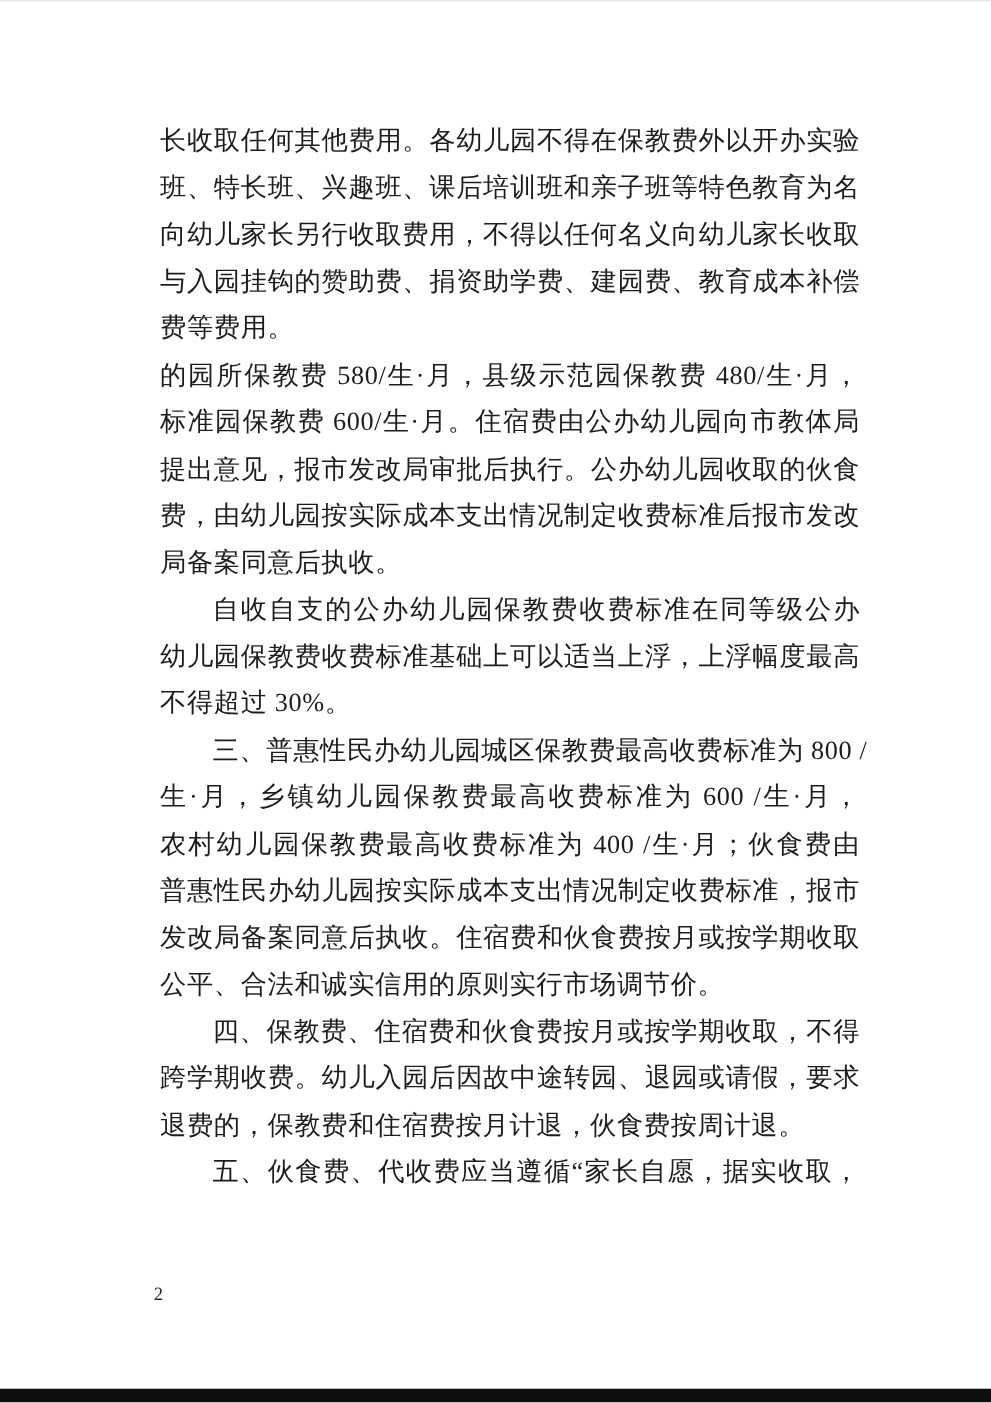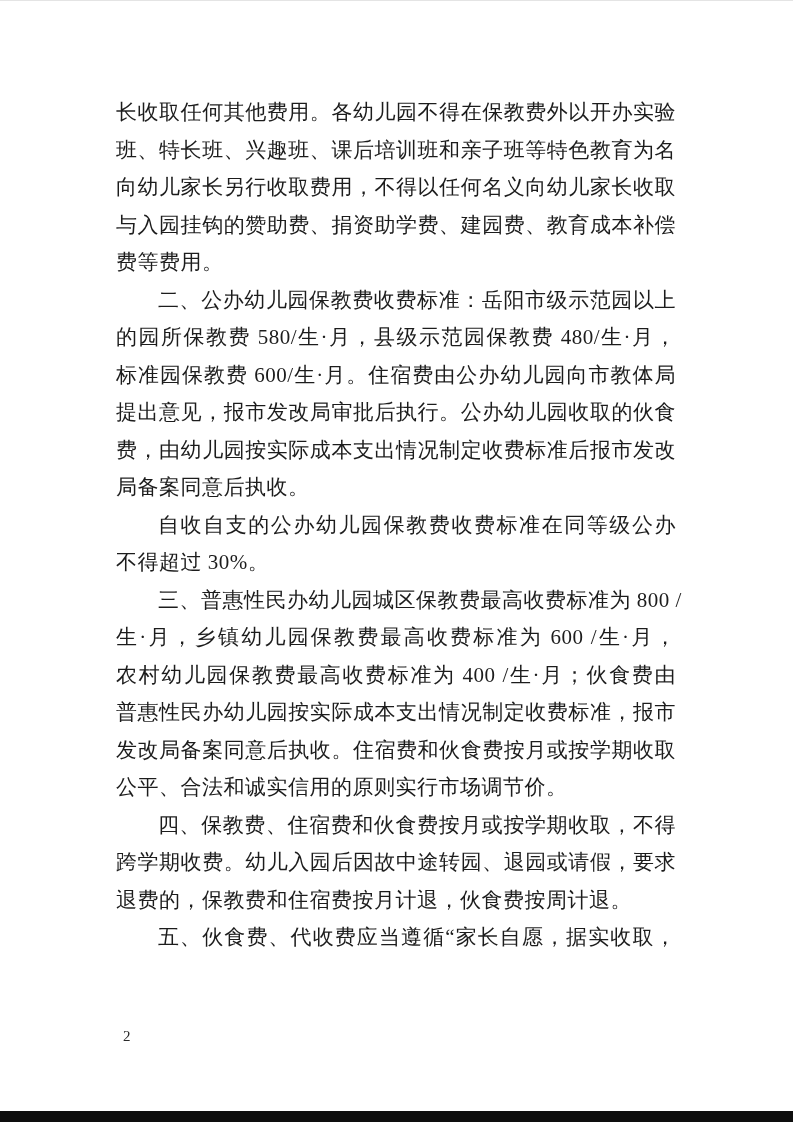--- a/index.html
+++ b/index.html
@@ -18,21 +18,21 @@
   }
   .top-edge {
     position: absolute;
     top: 0; left: 0; right: 0;
     height: 1px;
     background: #e4e4e4;
   }
   .text-block {
     position: absolute;
     top: 94px;
-    left: 116px;
+    left: 128px;
     width: 560px;
     color: #1c1c1c;
   }
   .line {
     height: 37.5px;
     line-height: 37.5px;
     font-size: 21px;
     letter-spacing: 0.5px;
     text-align: justify;
     text-align-last: justify;
@@ -64,27 +64,27 @@
 <body>
 
 <div class="page">
   <div class="top-edge"></div>
   <div class="text-block" id="text-block">
       <div class="line">长收取任何其他费用。各幼儿园不得在保教费外以开办实验</div>
       <div class="line">班、特长班、兴趣班、课后培训班和亲子班等特色教育为名</div>
       <div class="line">向幼儿家长另行收取费用，不得以任何名义向幼儿家长收取</div>
       <div class="line">与入园挂钩的赞助费、捐资助学费、建园费、教育成本补偿</div>
       <div class="line end">费等费用。</div>
-      <div class="line indent">二、公办幼儿园保教费收费标准：岳阳市级示范园以上</div>
       <div class="line">的园所保教费 580/生·月，县级示范园保教费 480/生·月，</div>
       <div class="line">标准园保教费 600/生·月。住宿费由公办幼儿园向市教体局</div>
       <div class="line">提出意见，报市发改局审批后执行。公办幼儿园收取的伙食</div>
       <div class="line">费，由幼儿园按实际成本支出情况制定收费标准后报市发改</div>
       <div class="line end">局备案同意后执收。</div>
       <div class="line indent">自收自支的公办幼儿园保教费收费标准在同等级公办</div>
+      <div class="line">幼儿园保教费收费标准基础上可以适当上浮，上浮幅度最高</div>
       <div class="line end">不得超过 30%。</div>
       <div class="line indent">三、普惠性民办幼儿园城区保教费最高收费标准为 800 /</div>
       <div class="line">生·月，乡镇幼儿园保教费最高收费标准为 600 /生·月，</div>
       <div class="line">农村幼儿园保教费最高收费标准为 400 /生·月；伙食费由</div>
       <div class="line">普惠性民办幼儿园按实际成本支出情况制定收费标准，报市</div>
       <div class="line">发改局备案同意后执收。住宿费和伙食费按月或按学期收取</div>
       <div class="line end">公平、合法和诚实信用的原则实行市场调节价。</div>
       <div class="line indent">四、保教费、住宿费和伙食费按月或按学期收取，不得</div>
       <div class="line">跨学期收费。幼儿入园后因故中途转园、退园或请假，要求</div>
       <div class="line end">退费的，保教费和住宿费按月计退，伙食费按周计退。</div>

